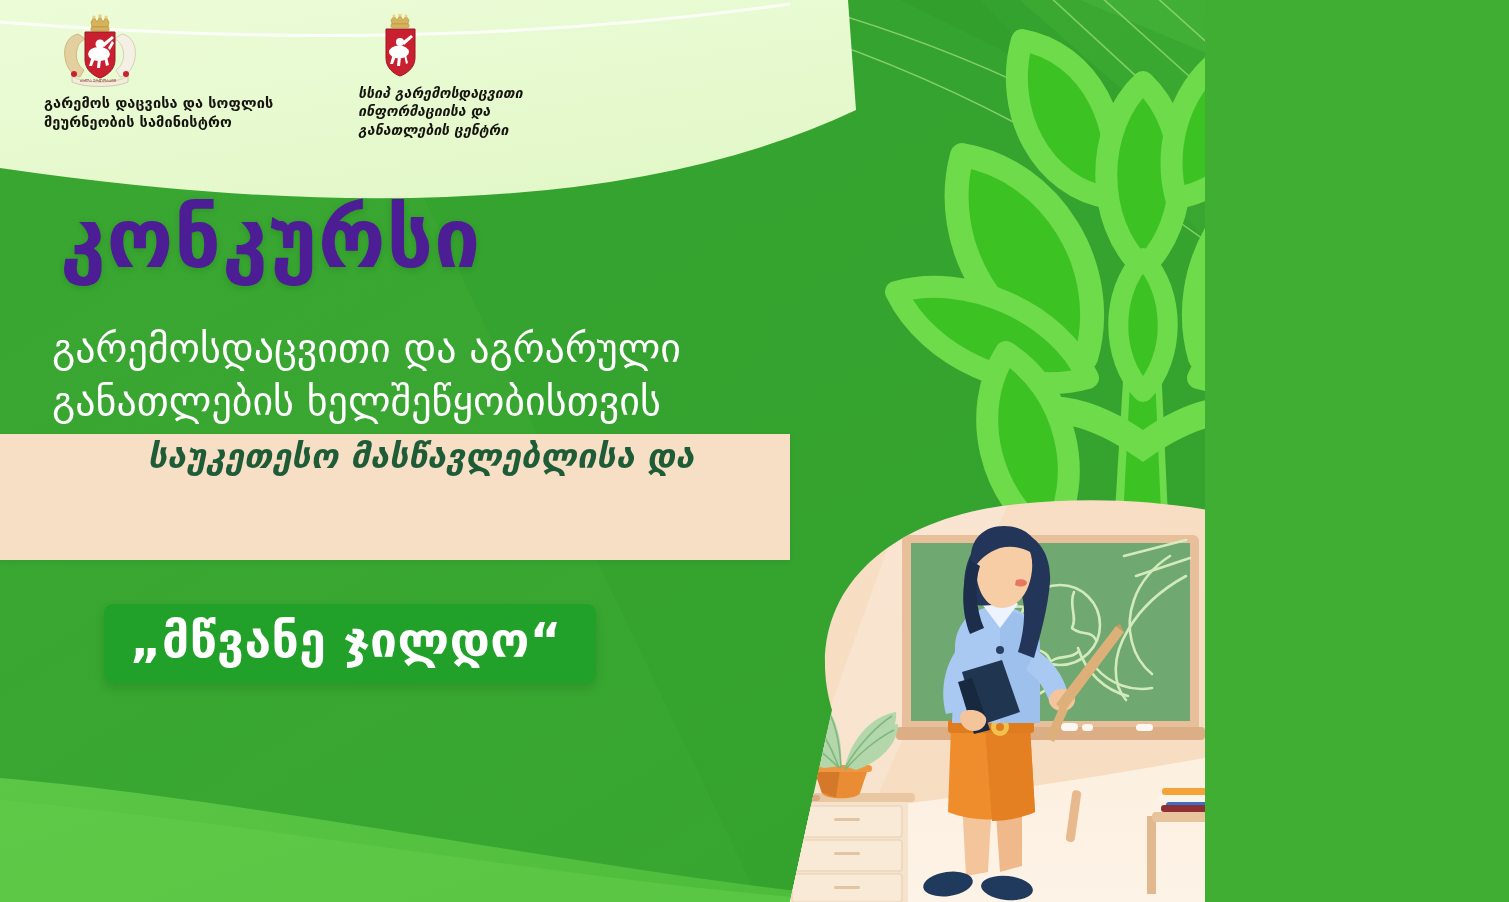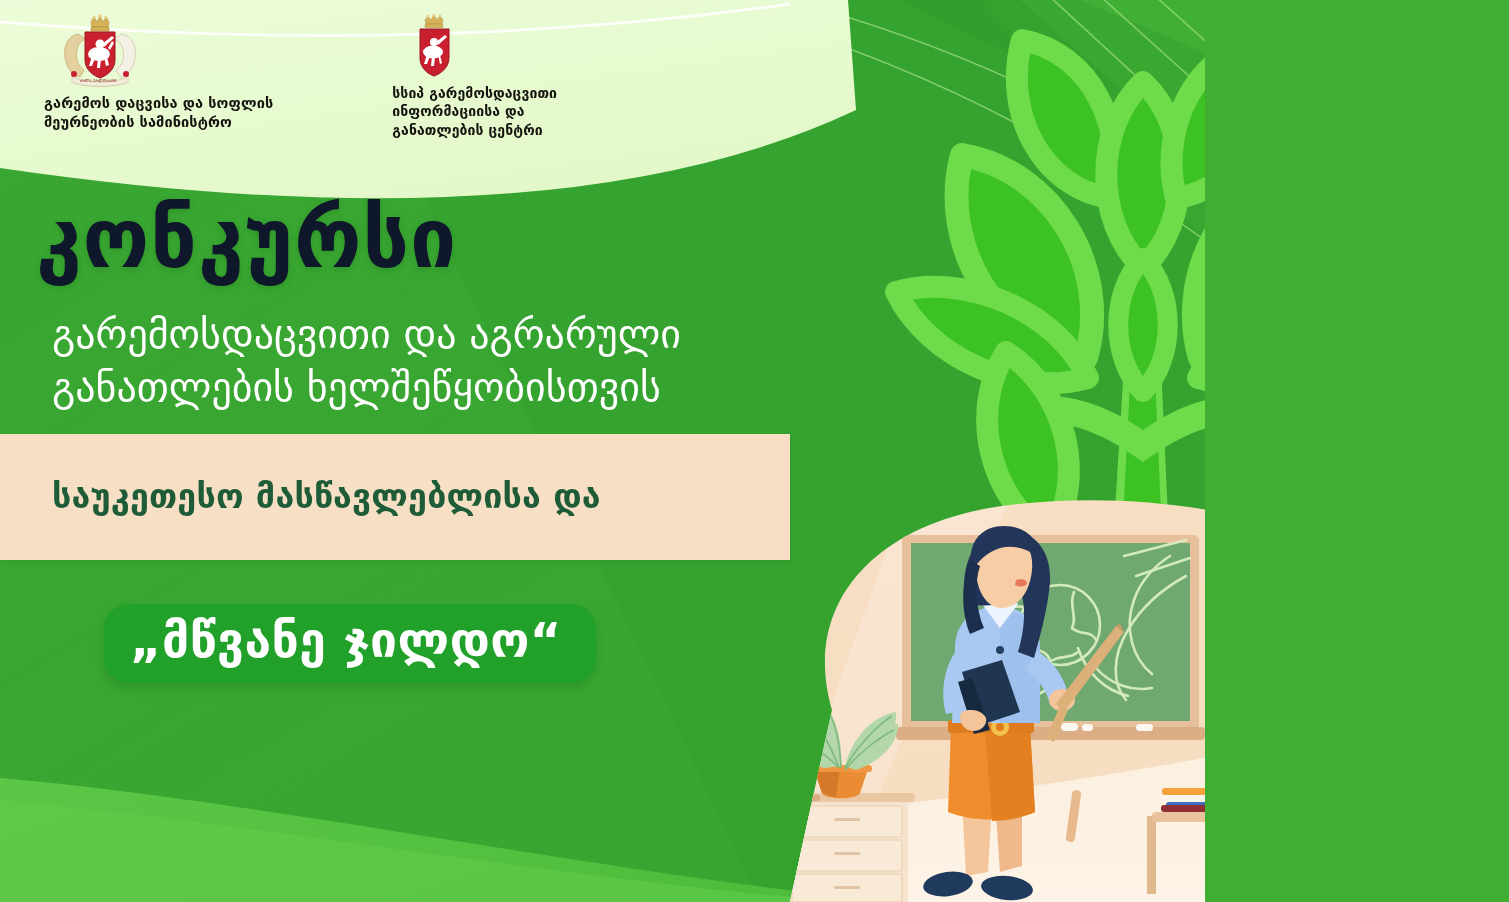--- a/index.html
+++ b/index.html
@@ -15,72 +15,73 @@
 
   
   .bg-svg { position:absolute; inset:0; width:1509px; height:902px; }
   .logo-row {
     position:absolute; left:0; top:0;
     display:flex; align-items:flex-start;
     z-index:14;
   }
   .logo-block { display:flex; flex-direction:column; }
   .logo-block.first { margin-left:44px; margin-top:14px; }
-  .logo-block.second { margin-left:119px; margin-top:14px; }
+  .logo-block.second { margin-left:85px; margin-top:14px;font-style:italic; }
   .crest-wrap { display:flex; }
   .crest-wrap.first { padding-left:14px; }
   .crest-wrap.second { padding-left:14px; }
   .logo-caption {
     margin-top:6px;
     font-size:14.5px;
     font-weight:bold;
     line-height:1.32;
     color:#16140f;
     letter-spacing:0.1px;
     white-space:pre-line;
   }
   .logo-block.second .logo-caption { font-size:14px; }
 
   
   .title-main {
-    position:absolute; left:36px; top:198px;
-    font-size:82px; font-weight:bold; color:#0f172a;
+    position:absolute; left:60px; top:198px;
+    font-size:82px; font-weight:bold; color:#4c1d95;
     letter-spacing:1px; line-height:1;
     z-index:13;
     text-shadow:0 2px 6px rgba(0,60,0,.18);
   }
   .title-sub {
-    position:absolute; left:52px; top:308px;
+    position:absolute; left:52px; top:322px;
     font-size:40px; color:#ffffff; line-height:1.33;
     font-weight:400;
     z-index:13;
     white-space:pre-line;
   }
 
   
   .beige-banner {
     position:absolute; left:0; top:434px;
     width:790px; height:126px;
     background:#f6dfc4;
     z-index:13;
-    display:flex; flex-direction:column; justify-content:center;
+    display:flex; flex-direction:row; justify-content:center;
     padding-left:52px;
     box-shadow:0 2px 5px rgba(0,0,0,.07);
+    font-style:italic;
   }
   .beige-banner .line {
     font-size:34px; font-weight:bold; color:#1e5c38;
     line-height:1.33; letter-spacing:.2px;
   }
 
   
   .badge {
     position:absolute; left:104px; top:604px;
     padding:10px 34px 16px 26px;
     background:#21a12a;
-    border-radius:25px;
+    border-radius:9px;
     z-index:13;
     box-shadow:0 5px 10px rgba(0,70,0,.18);
   }
   .badge .txt {
     font-size:48px; font-weight:bold; color:#ffffff;
     letter-spacing:.5px; line-height:1.1; white-space:nowrap;
   }
 
   
   .illustration { position:absolute; left:0; top:0; width:1509px; height:902px; z-index:10; }

